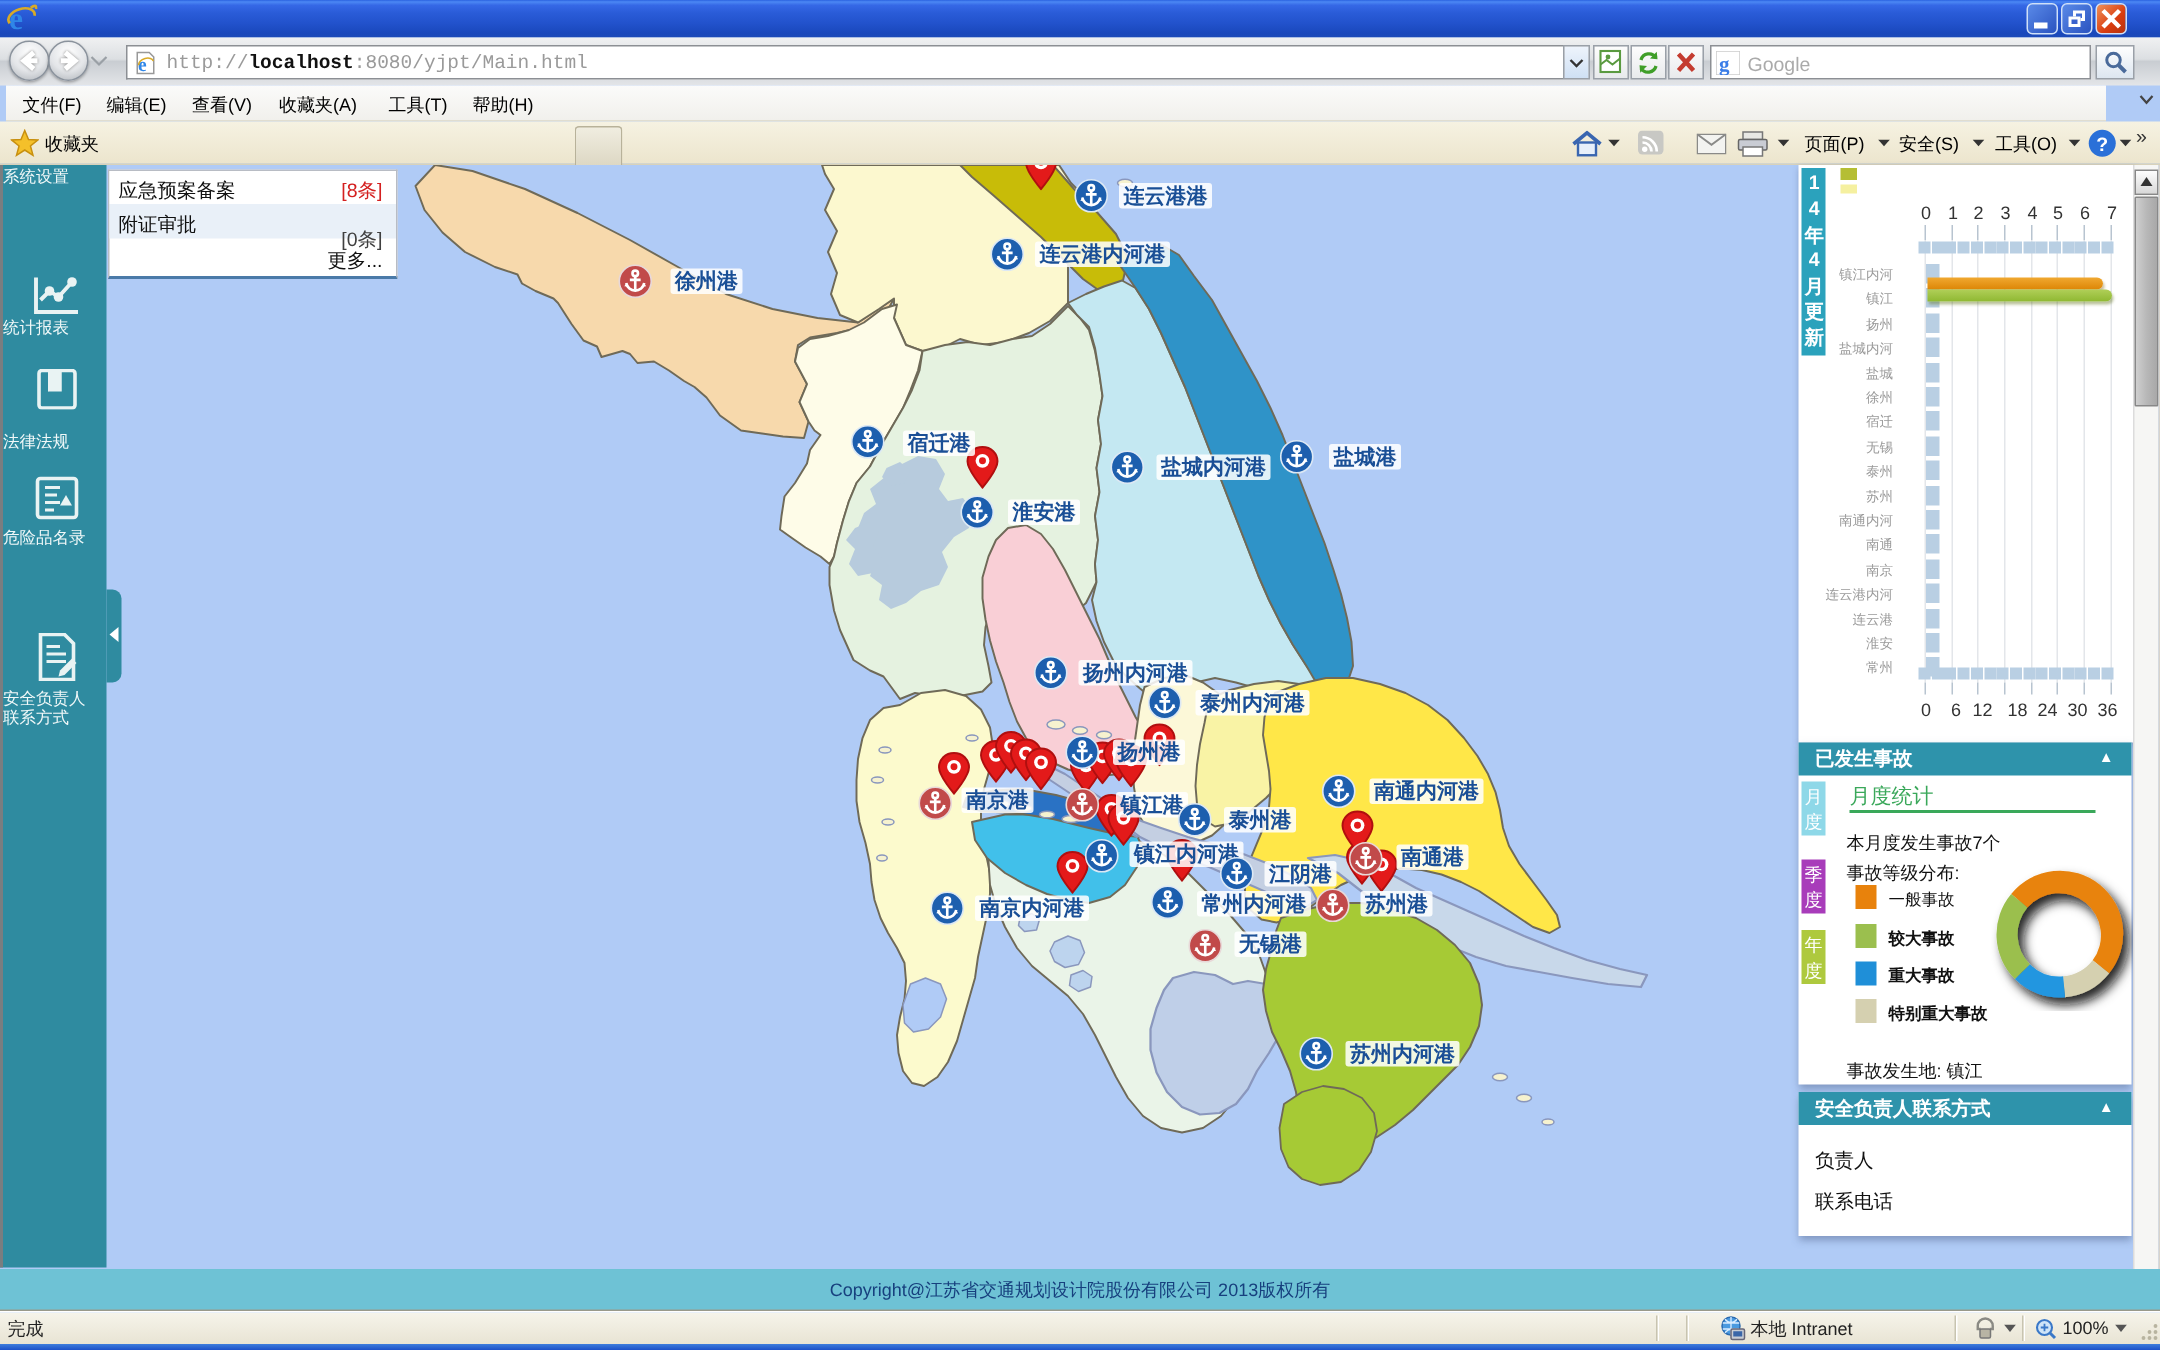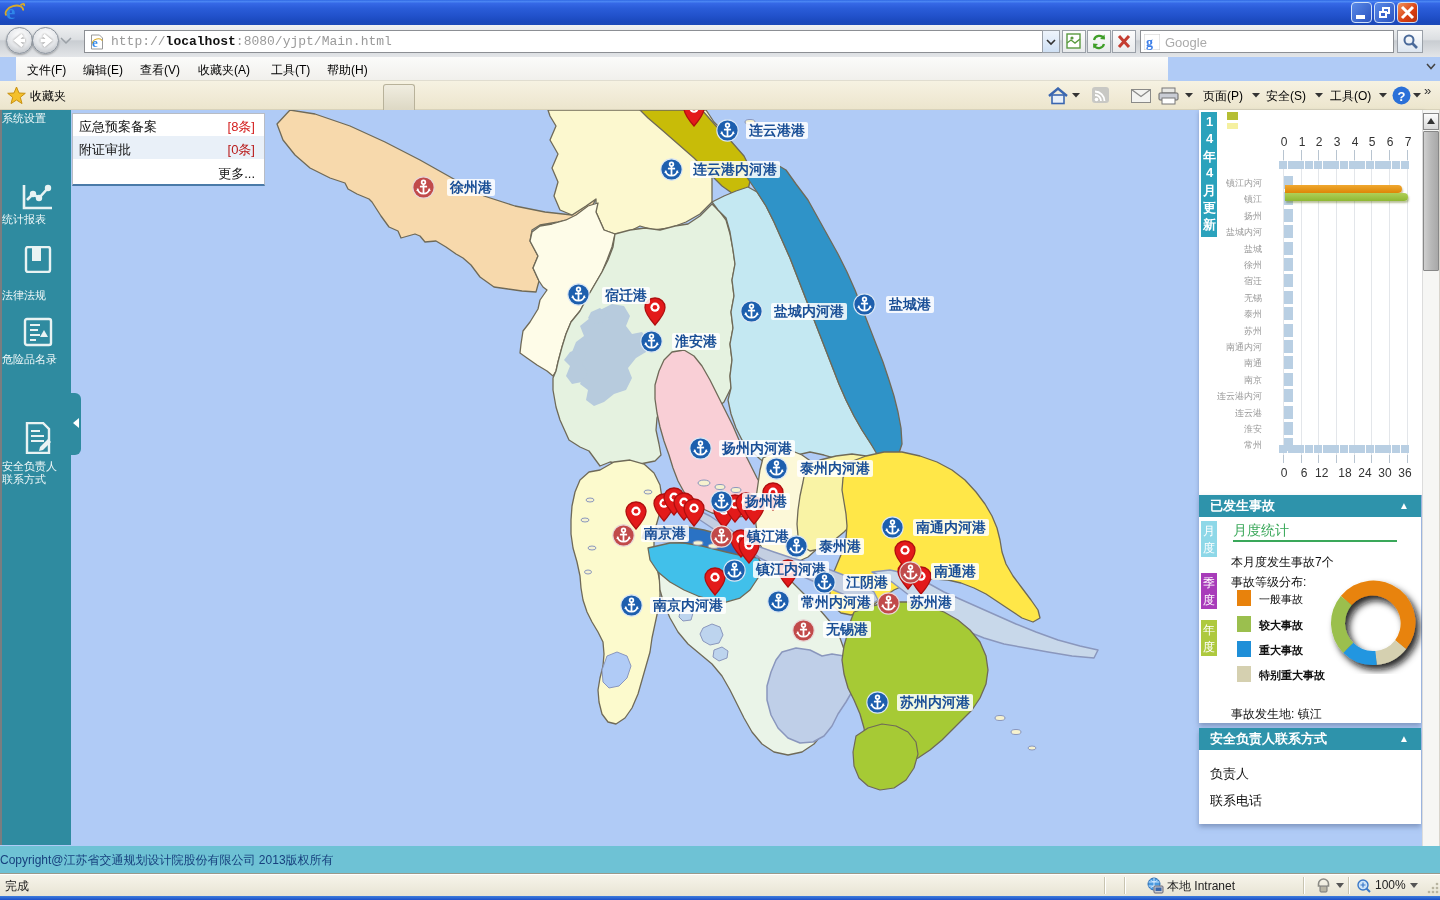--- a/index.html
+++ b/index.html
@@ -13,30 +13,30 @@
 #addrrow{position:absolute;left:0;top:25px;width:1440px;height:32px;background:linear-gradient(#f0f1f2,#dcdfe2 45%,#c9cdd2 50%,#e3e5e8)}
 .navcirc{position:absolute;top:2px;width:27px;height:27px;border-radius:50%;
  background:radial-gradient(circle at 50% 30%,#ffffff,#e3e5e8 55%,#bfc3c8 85%,#aaaeb4);border:1px solid #8a929c;box-shadow:0 1px 2px rgba(0,0,0,.3)}
 .navcirc:after{content:"";position:absolute;left:6px;top:8px;width:0;height:0}
 #addrfield{position:absolute;left:84px;top:5px;width:958px;height:23px;background:#fff;border:1px solid #8c8f94;border-right:none}
 #addrtext{position:absolute;left:26px;top:3px;font-family:"Liberation Mono",monospace;font-size:13px;color:#9a9a9a;white-space:pre}
 #addrtext b{color:#111}
 .sqbtn{position:absolute;top:5px;height:23px;background:linear-gradient(#fdfdfd,#e8eaec);border:1px solid #9aa0a8}
 #gbox{position:absolute;left:1140px;top:5px;width:254px;height:23px;background:#fff;border:1px solid #8c8f94}
 
-#menubar{position:absolute;left:16px;top:57px;width:1152px;height:24px;background:linear-gradient(#fbfbfa,#f1f0ec);border-bottom:1px solid #e0ddd0;font-size:12px;color:#000}
+#menubar{position:absolute;left:4px;top:57px;width:1400px;height:24px;background:linear-gradient(#fbfbfa,#f1f0ec);border-bottom:1px solid #e0ddd0;font-size:12px;color:#000}
 #menubar span{position:absolute;top:5px}
 
 #favbar{position:absolute;left:0;top:81px;width:1440px;height:29px;background:linear-gradient(#f6f2e2,#ece5cd);border-bottom:1px solid #d8d2ba}
 #tab1{position:absolute;left:85px;top:3px;width:295px;height:26px;background:linear-gradient(#f4f9fe,#d3e5f6 55%,#c2d9f0);border:1px solid #8ca4c0;border-bottom:none;border-radius:3px 3px 0 0;font-size:12px;color:#000}
 #tab2{position:absolute;left:383px;top:3px;width:32px;height:26px;background:linear-gradient(#f0ede0,#ddd8c4);border:1px solid #b8b29a;border-bottom:none;border-radius:3px 3px 0 0}
 .tbtxt{font-size:12px;color:#000}
 #sidebar{position:absolute;left:0;top:110px;width:71px;height:735px;background:#2f8ba0;border-left:2px solid #7a7d80;color:#eef6f6}
 .sbitem{position:absolute;width:59px;color:#f0f8f8;font-size:11px;line-height:13px}
-#footerbar{position:absolute;left:0;top:846px;width:1440px;height:28px;background:#6ec2d5;color:#17407e;font-size:12px;line-height:28px}
+#footerbar{position:absolute;left:0;top:846px;width:1440px;height:28px;background:#6ec2d5;color:#17407e;font-size:12px;text-align:center;line-height:28px}
 #statusbar{position:absolute;left:0;top:874px;width:1440px;height:22px;background:linear-gradient(#f6f4ea,#e8e4d4);border-top:1px solid #fff;box-shadow:0 -1px 0 #9a9a8a;font-size:12px;color:#222}
 #bottomline{position:absolute;left:0;top:896px;width:1440px;height:4px;background:linear-gradient(#3e7ddc,#1c50c8)}
 
 .mlabel{position:absolute;font-size:14px;font-weight:bold;color:#1a4f96;white-space:nowrap;
  background:rgba(255,255,255,.86);padding:0 3px;border-radius:2px;line-height:17px;}
 .anchor{position:absolute;width:23px;height:23px}
 .pin{position:absolute;width:22px;height:29px}
 
 #rpanel{position:absolute;left:1199px;top:110px;width:225px;height:736px}
 .rphead{position:absolute;left:0;width:222px;height:22px;background:#2e93ab;color:#fff;font-size:13px;font-weight:bold;line-height:22px;padding-left:11px}
@@ -594,21 +594,21 @@
       <path d="M6.2 13.6 l-1.6 2.6 3.2 .3z M18.8 13.6 l1.6 2.6 -3.2 .3z" fill="#fff" stroke="none"></path>
     </svg>
 <div class="mlabel" style="left:897px;top:584px">苏州内河港</div>
 </div>
 <div class="abs" style="left:72px;top:113px;width:193px;height:73px;background:#fff;border:1px solid #b8bcc4;border-bottom:2px solid #4a7aa8">
 <div class="abs" style="left:0;top:0;width:191px;height:22px;background:#fff"></div>
 <div class="abs" style="left:0;top:22px;width:191px;height:23px;background:#e9f0f8"></div>
 <span class="abs" style="left:6px;top:4px;font-size:13px;color:#111">应急预案备案</span>
 <span class="abs" style="right:9px;top:4px;font-size:13px;color:#d42020">[8条]</span>
 <span class="abs" style="left:6px;top:27px;font-size:13px;color:#111">附证审批</span>
-<span class="abs" style="right:9px;top:27px;font-size:13px;color:#b91c1c">[0条]</span>
+<span class="abs" style="right:9px;top:37px;font-size:13px;color:#404040">[0条]</span>
 <span class="abs" style="right:9px;top:51px;font-size:13px;color:#111">更多...</span>
 </div>
 <div id="sidebar">
 <div class="sbitem" style="top:2px;left:0">系统设置</div>
 <svg class="abs" style="left:19px;top:73px" width="34" height="28" viewBox="0 0 34 28">
       <g stroke="#e9f3f3" stroke-width="2.6" fill="none">
         <path d="M3 2 V25 H31"></path>
         <path d="M6 17 L12 11 L18 15 L27 5"></path>
       </g>
       <circle cx="12" cy="11" r="3.2" fill="#e9f3f3"></circle>

